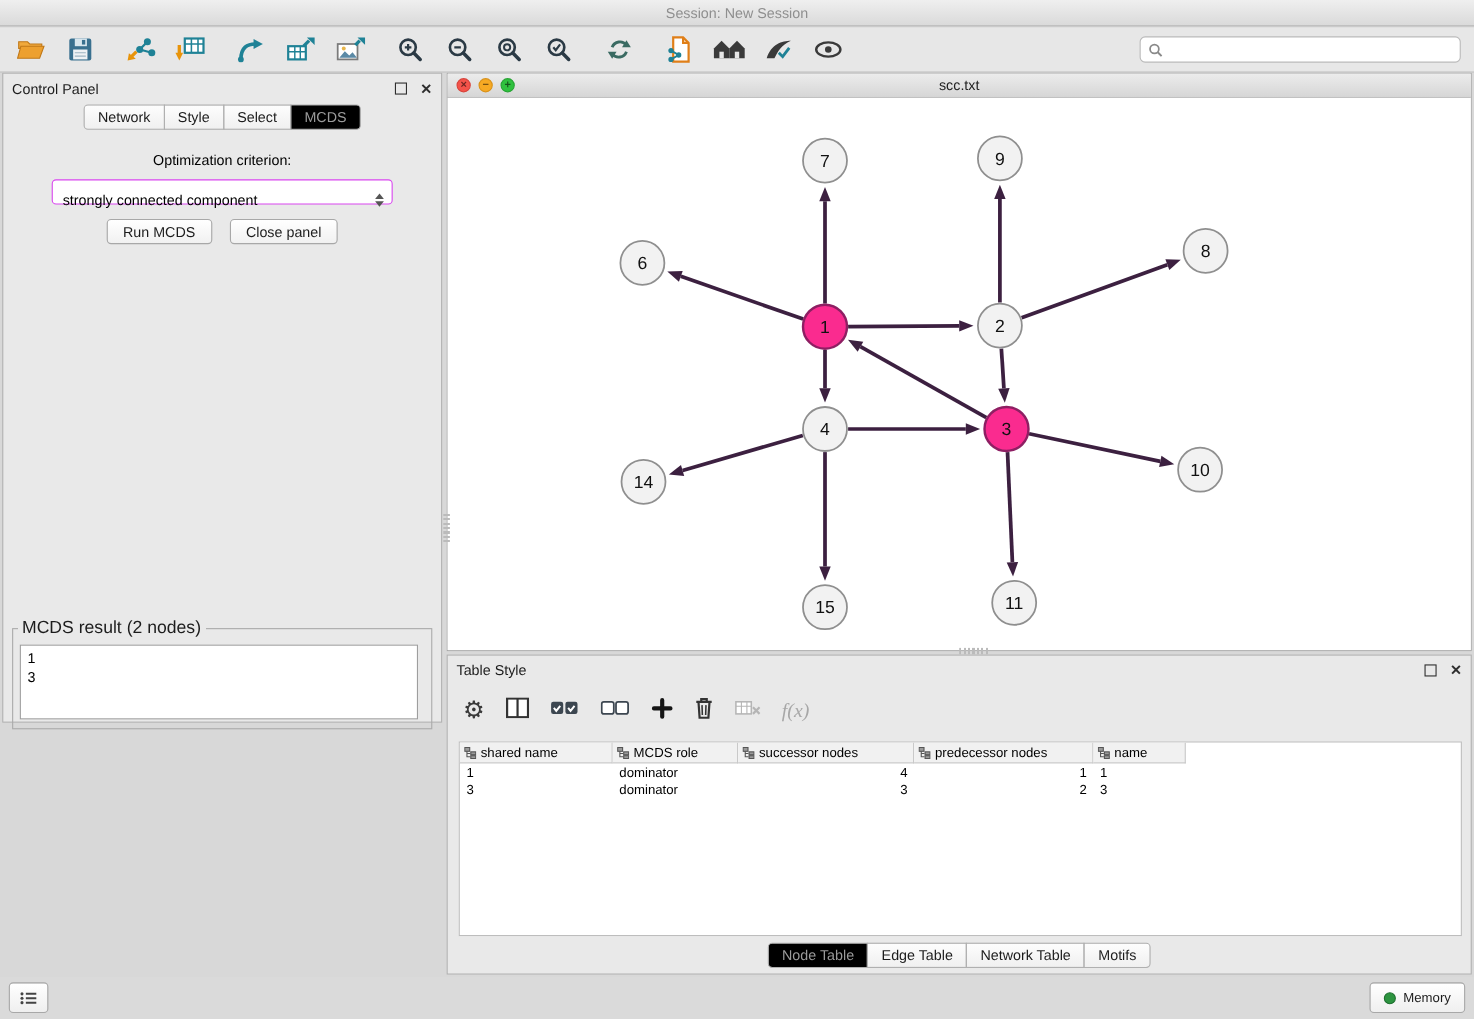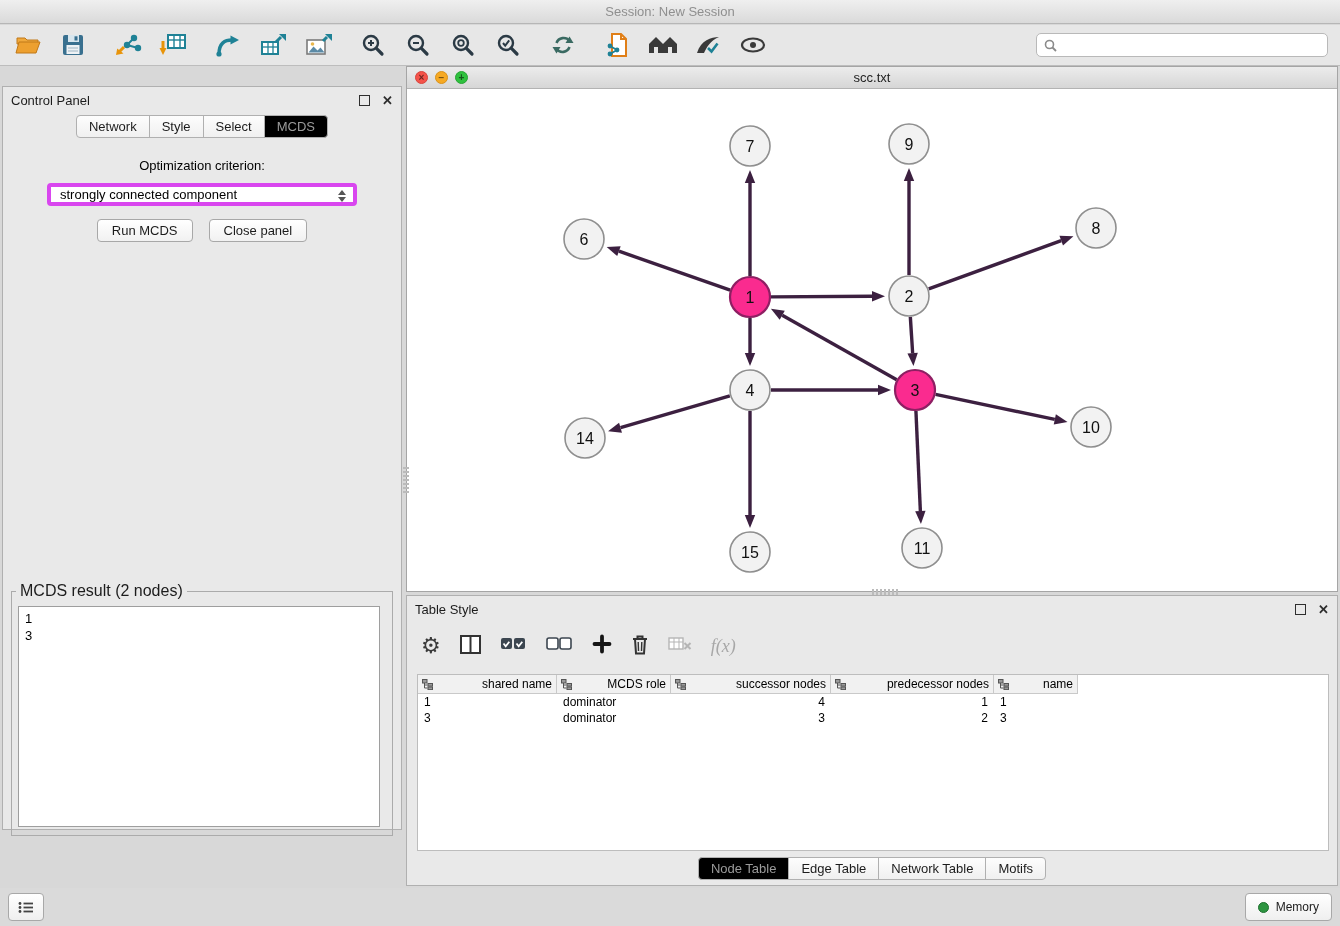--- a/index.html
+++ b/index.html
@@ -29,26 +29,26 @@
 
   
   .seg-row{display:flex;justify-content:center;}
   .seg-tab{font-size:13px;padding:3px 12px;background:linear-gradient(#fdfdfd,#f0f0f0);border:1px solid #b0b0b0;
     margin-left:-1px;color:#1c1c1c;white-space:nowrap;}
   .seg-tab:first-child{border-top-left-radius:4px;border-bottom-left-radius:4px;margin-left:0;}
   .seg-tab:last-child{border-top-right-radius:4px;border-bottom-right-radius:4px;}
   .seg-tab.active{background:#000000;color:#9b9b9b;}
 
   
-  #control-panel{left:2px;top:66px;width:400px;height:744px;margin-top:20px;}
+  #control-panel{left:2px;top:66px;width:400px;height:591px;}
   #cp-tabs{margin-top:2px;}
   .cp-body{position:relative;height:calc(100% - 56px);}
   .opt-label{text-align:center;font-size:13px;margin-top:20px;}
-  .dropdown{margin:10px auto 0;width:310px;height:23px;background:#fff;border:4px solid #d946ef;border-radius:4px;
-    display:flex;align-items:flex-end;padding:14px 4px 0 9px;box-sizing:border-box;font-size:13px;}
+  .dropdown{margin:10px auto 0;width:310px;height:23px;background:#fff;border:1px solid #d946ef;border-radius:4px;
+    display:flex;align-items:center;padding:14px 4px 0 9px;box-sizing:border-box;font-size:13px;}
   .dropdown .dd-label{flex:1;white-space:nowrap;overflow:hidden;}
   .stepper{display:flex;flex-direction:column;align-items:center;justify-content:center;gap:2px;width:14px;}
   .stepper i{display:block;width:0;height:0;border-left:4px solid transparent;border-right:4px solid transparent;}
   .stepper .up{border-bottom:5px solid #555;}
   .stepper .down{border-top:5px solid #555;}
   .btn-row{display:flex;justify-content:center;gap:16px;margin-top:13px;}
   .btn{height:23px;padding:0 14px;background:linear-gradient(#ffffff,#f1f1f1);border:1px solid #a8a8a8;border-radius:4px;
     font-size:13px;font-family:inherit;color:#1c1c1c;}
   .result-box{position:absolute;left:8px;right:8px;top:424px;bottom:8px;border:1px solid #ababab;margin:0;padding:0;}
   .result-box legend{font-size:16px;padding:0 4px;margin-left:4px;color:#1c1c1c;}
@@ -71,21 +71,21 @@
 
   
   #table-panel{left:406px;top:595px;width:932px;height:291px;}
   .tp-toolbar{position:absolute;left:14px;top:28px;height:44px;display:flex;align-items:center;gap:19px;}
   .gear-glyph{font-size:22px;color:#3a3a3a;line-height:1;}
   .fx-glyph{font-family:"Liberation Serif",serif;font-style:italic;font-size:18px;color:#a7a7a7;}
   #tbl{position:absolute;left:10px;right:8px;top:78px;bottom:34px;background:#fff;border:1px solid #bdbdbd;overflow:hidden;}
   #tbl-header{display:flex;}
   .th{display:flex;align-items:center;gap:4px;height:19px;padding:0 4px;background:#f1f1f1;border-right:1px solid #c9c9c9;
     border-bottom:1px solid #c9c9c9;font-size:12px;box-sizing:border-box;}
-  .th-label{flex:1;text-align:right;white-space:nowrap;overflow:hidden;}
+  .th-label{flex:1;text-align:left;white-space:nowrap;overflow:hidden;}
   .tr{display:flex;height:16px;}
   .td{font-size:12px;padding:1px 6px;box-sizing:border-box;white-space:nowrap;overflow:hidden;}
   #table-tabs{position:absolute;left:0;right:0;bottom:5px;}
 
   
   .statusbar{position:absolute;left:0;top:888px;width:100%;height:38px;background:#dadada;display:flex;align-items:center;
     justify-content:space-between;padding:0 8px;box-sizing:border-box;}
   .status-btn{display:flex;align-items:center;justify-content:center;width:34px;height:26px;background:linear-gradient(#fff,#efefef);
     border:1px solid #a8a8a8;border-radius:4px;}
   .memory-btn{display:flex;align-items:center;gap:7px;height:26px;padding:0 12px;background:linear-gradient(#fff,#efefef);

